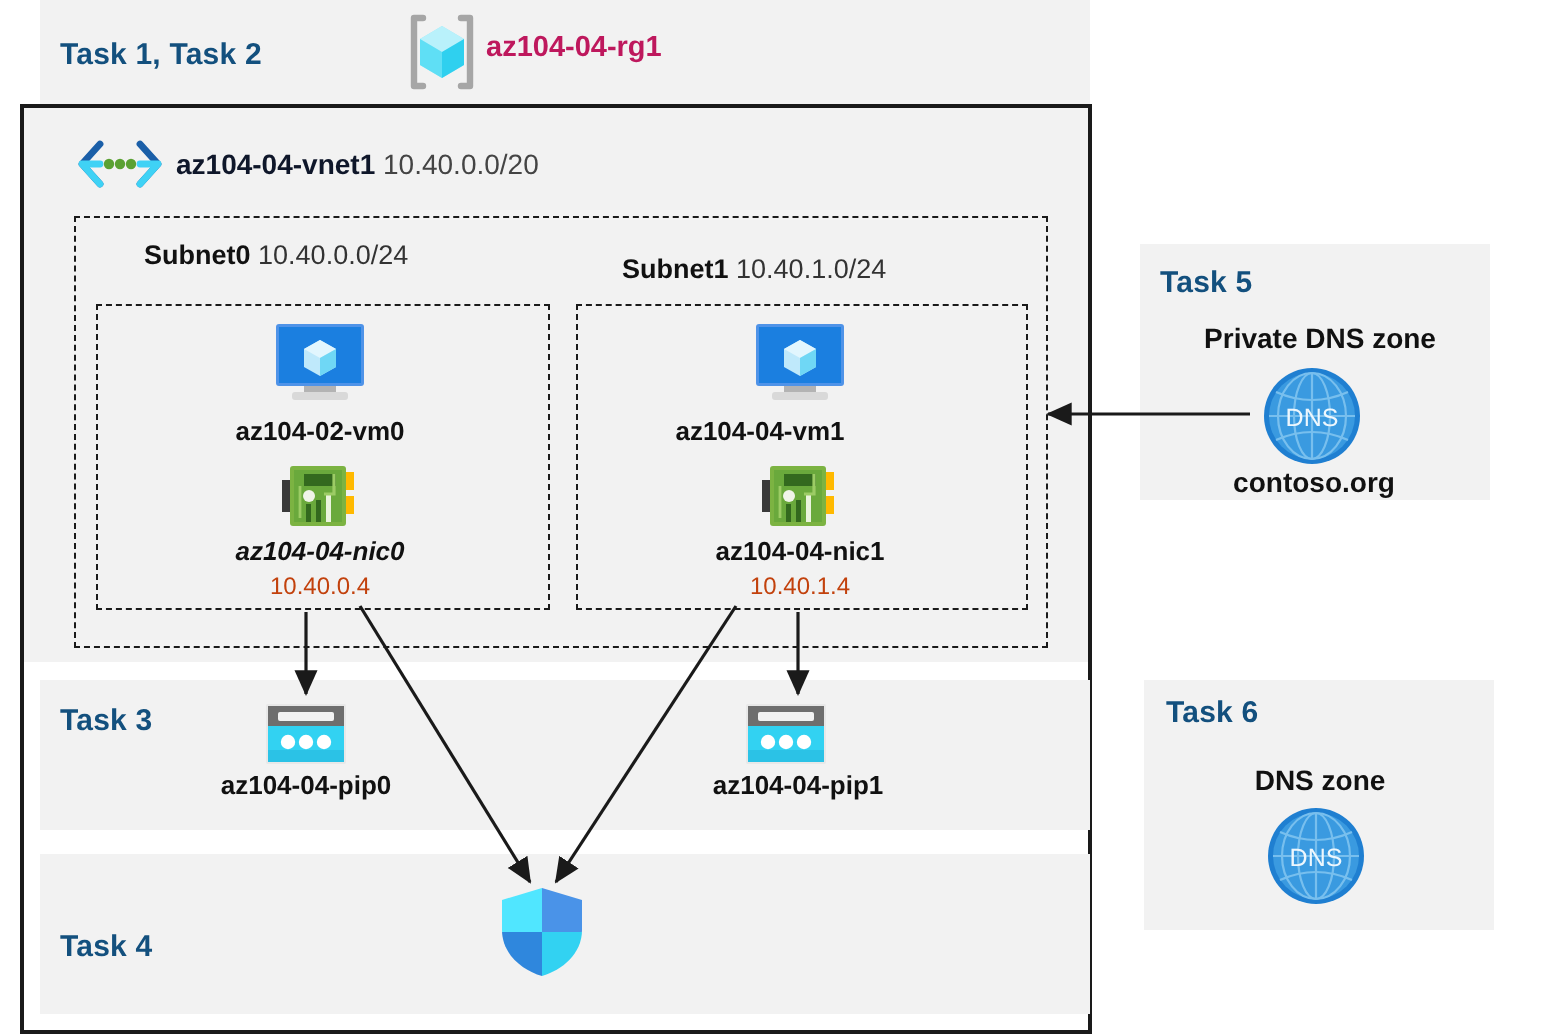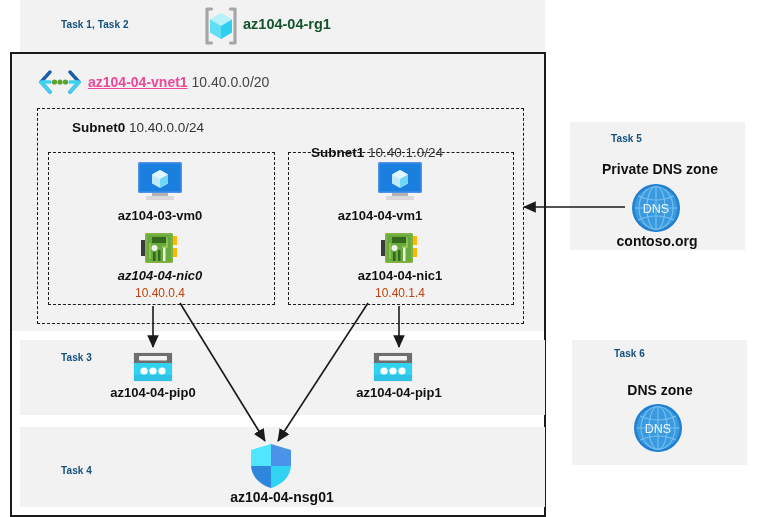--- a/index.html
+++ b/index.html
@@ -11,35 +11,35 @@
   .rg-header{left:20px;top:0px;width:525px;height:52px;}
   .rg-outline{left:10px;top:52px;width:536px;height:465px;border:2px solid #1a1a1a;box-sizing:border-box;background:transparent;}
   .rg-fill-top{left:12px;top:54px;width:532px;height:277px;background:#f2f2f2;}
 
   .task-panel{position:absolute;background:#f2f2f2;}
   .t3{left:20px;top:340px;width:525px;height:75px;}
   .t4{left:20px;top:427px;width:525px;height:80px;}
   .t5{left:570px;top:122px;width:175px;height:128px;}
   .t6{left:572px;top:340px;width:175px;height:125px;}
 
-  .task-label{position:absolute;color:#13507e;font-weight:bold;font-size:10px;letter-spacing:.1px;white-space:nowrap;margin-left:31px;}
+  .task-label{position:absolute;color:#13507e;font-weight:bold;font-size:15px;letter-spacing:.1px;white-space:nowrap;}
 
   
   .dash{position:absolute;border:1.6px dashed #1a1a1a;box-sizing:border-box;background:transparent;}
   .subnets-outer{left:37px;top:108px;width:487px;height:216px;}
   .sub0-box{left:48px;top:152px;width:227px;height:153px;}
   .sub1-box{left:288px;top:152px;width:226px;height:153px;}
 
   .sub-title{position:absolute;font-size:13.5px;white-space:nowrap;color:#333;}
   .sub-title b{color:#111;font-weight:bold;margin-left:20px;}
 
   
   .vnet-title{position:absolute;left:88px;top:74px;font-size:14px;color:#444;white-space:nowrap;}
-  .vnet-title b{color:#ec4899;font-weight:bold;text-decoration:underline;}
-  .rg-title{position:absolute;left:243px;top:16px;font-size:14.5px;font-weight:bold;color:#14532d;white-space:nowrap;}
+  .vnet-title b{color:#0f172a;font-weight:bold;}
+  .rg-title{position:absolute;left:243px;top:16px;font-size:14.5px;font-weight:bold;color:#be185d;white-space:nowrap;}
 
   .cap{position:absolute;font-size:13px;font-weight:bold;color:#111;text-align:center;white-space:nowrap;transform:translateX(-50%);}
   .cap.sub{font-weight:normal;color:#c2410c;font-size:12px;}
   .cap.big{font-size:14px;}
 
   
   .ico{position:absolute;}
 
   
   .rg-icon{left:202px;top:6px;width:38px;height:40px;}
@@ -112,37 +112,37 @@
   </div>
 
   <div class="dash subnets-outer"></div>
   <div class="dash sub0-box"></div>
   <div class="dash sub1-box"></div>
 
   <div class="sub-title" style="left:52px;top:120px;">
     <b>Subnet0</b>
     <span>10.40.0.0/24</span>
   </div>
-  <div class="sub-title" style="left:291px;top:145px;">
+  <div class="sub-title" style="left:291px;top:127px;">
     <b>Subnet1</b>
     <span>10.40.1.0/24</span>
   </div>
 
   <div class="ico vm-icon vm0">
     <svg viewBox="0 0 50 46" width="50" height="46">
       <rect x="17" y="32" width="16" height="7" fill="#b3b3b3"></rect>
       <rect x="11" y="37" width="28" height="4" rx="1.5" fill="#d9d9d9"></rect>
       <rect x="3" y="3" width="44" height="31" rx="1.5" fill="#4f93e8"></rect>
       <rect x="4.5" y="4.5" width="41" height="28" fill="#1b7fe0"></rect>
       <polygon points="25,11 33,15.5 33,24.5 25,29 17,24.5 17,15.5" fill="#bfe9fb"></polygon>
       <polygon points="25,11 33,15.5 25,20 17,15.5" fill="#e2f6fe"></polygon>
       <polygon points="25,20 33,15.5 33,24.5 25,29" fill="#6fd7f5"></polygon>
     </svg>
   </div>
-  <div class="cap" style="left:160px;top:208px;">az104-03-vm0</div>
+  <div class="cap" style="left:160px;top:208px;">az104-02-vm0</div>
 
   <div class="ico nic-icon nic0">
     <svg viewBox="0 0 38 34" width="38" height="34">
       <rect x="0" y="9" width="6" height="16" fill="#3a3a3a"></rect>
       <rect x="30" y="5" width="6" height="9" fill="#ffb900"></rect>
       <rect x="30" y="17" width="6" height="9" fill="#ffb900"></rect>
       <rect x="4" y="2" width="28" height="30" rx="1.5" fill="#7cb342"></rect>
       <rect x="6" y="4" width="24" height="26" fill="#6aa93c"></rect>
       <rect x="11" y="6" width="16" height="6" fill="#33691e"></rect>
       <circle cx="13.5" cy="17" r="3" fill="#f0f4e8"></circle>
@@ -230,21 +230,20 @@
           </clipPath>
         </defs>
       <g clip-path="url(#shclip)">
         <rect x="0" y="0" width="22" height="23" fill="#50e6ff"></rect>
         <rect x="22" y="0" width="22" height="23" fill="#4a93e8"></rect>
         <rect x="0" y="23" width="22" height="23" fill="#2f87dd"></rect>
         <rect x="22" y="23" width="22" height="23" fill="#32d2f2"></rect>
       </g>
     </svg>
   </div>
-  <div class="cap big" style="left:282px;top:489px;">az104-04-nsg01</div>
 
   <div class="task-panel t5"></div>
   <div class="task-label" style="left:580px;top:133px;">Task 5</div>
   <div class="cap big" style="left:660px;top:161px;">Private DNS zone</div>
 
   <div class="ico dns-icon dns5">
     <svg viewBox="0 0 50 50" width="50" height="50">
       <circle cx="25" cy="25" r="24" fill="#1f7fd1"></circle>
       <circle cx="25" cy="25" r="21.5" fill="#3a9ae0"></circle>
       <g fill="none" stroke="#7cc2ef" stroke-width="1.1" opacity="0.95">

